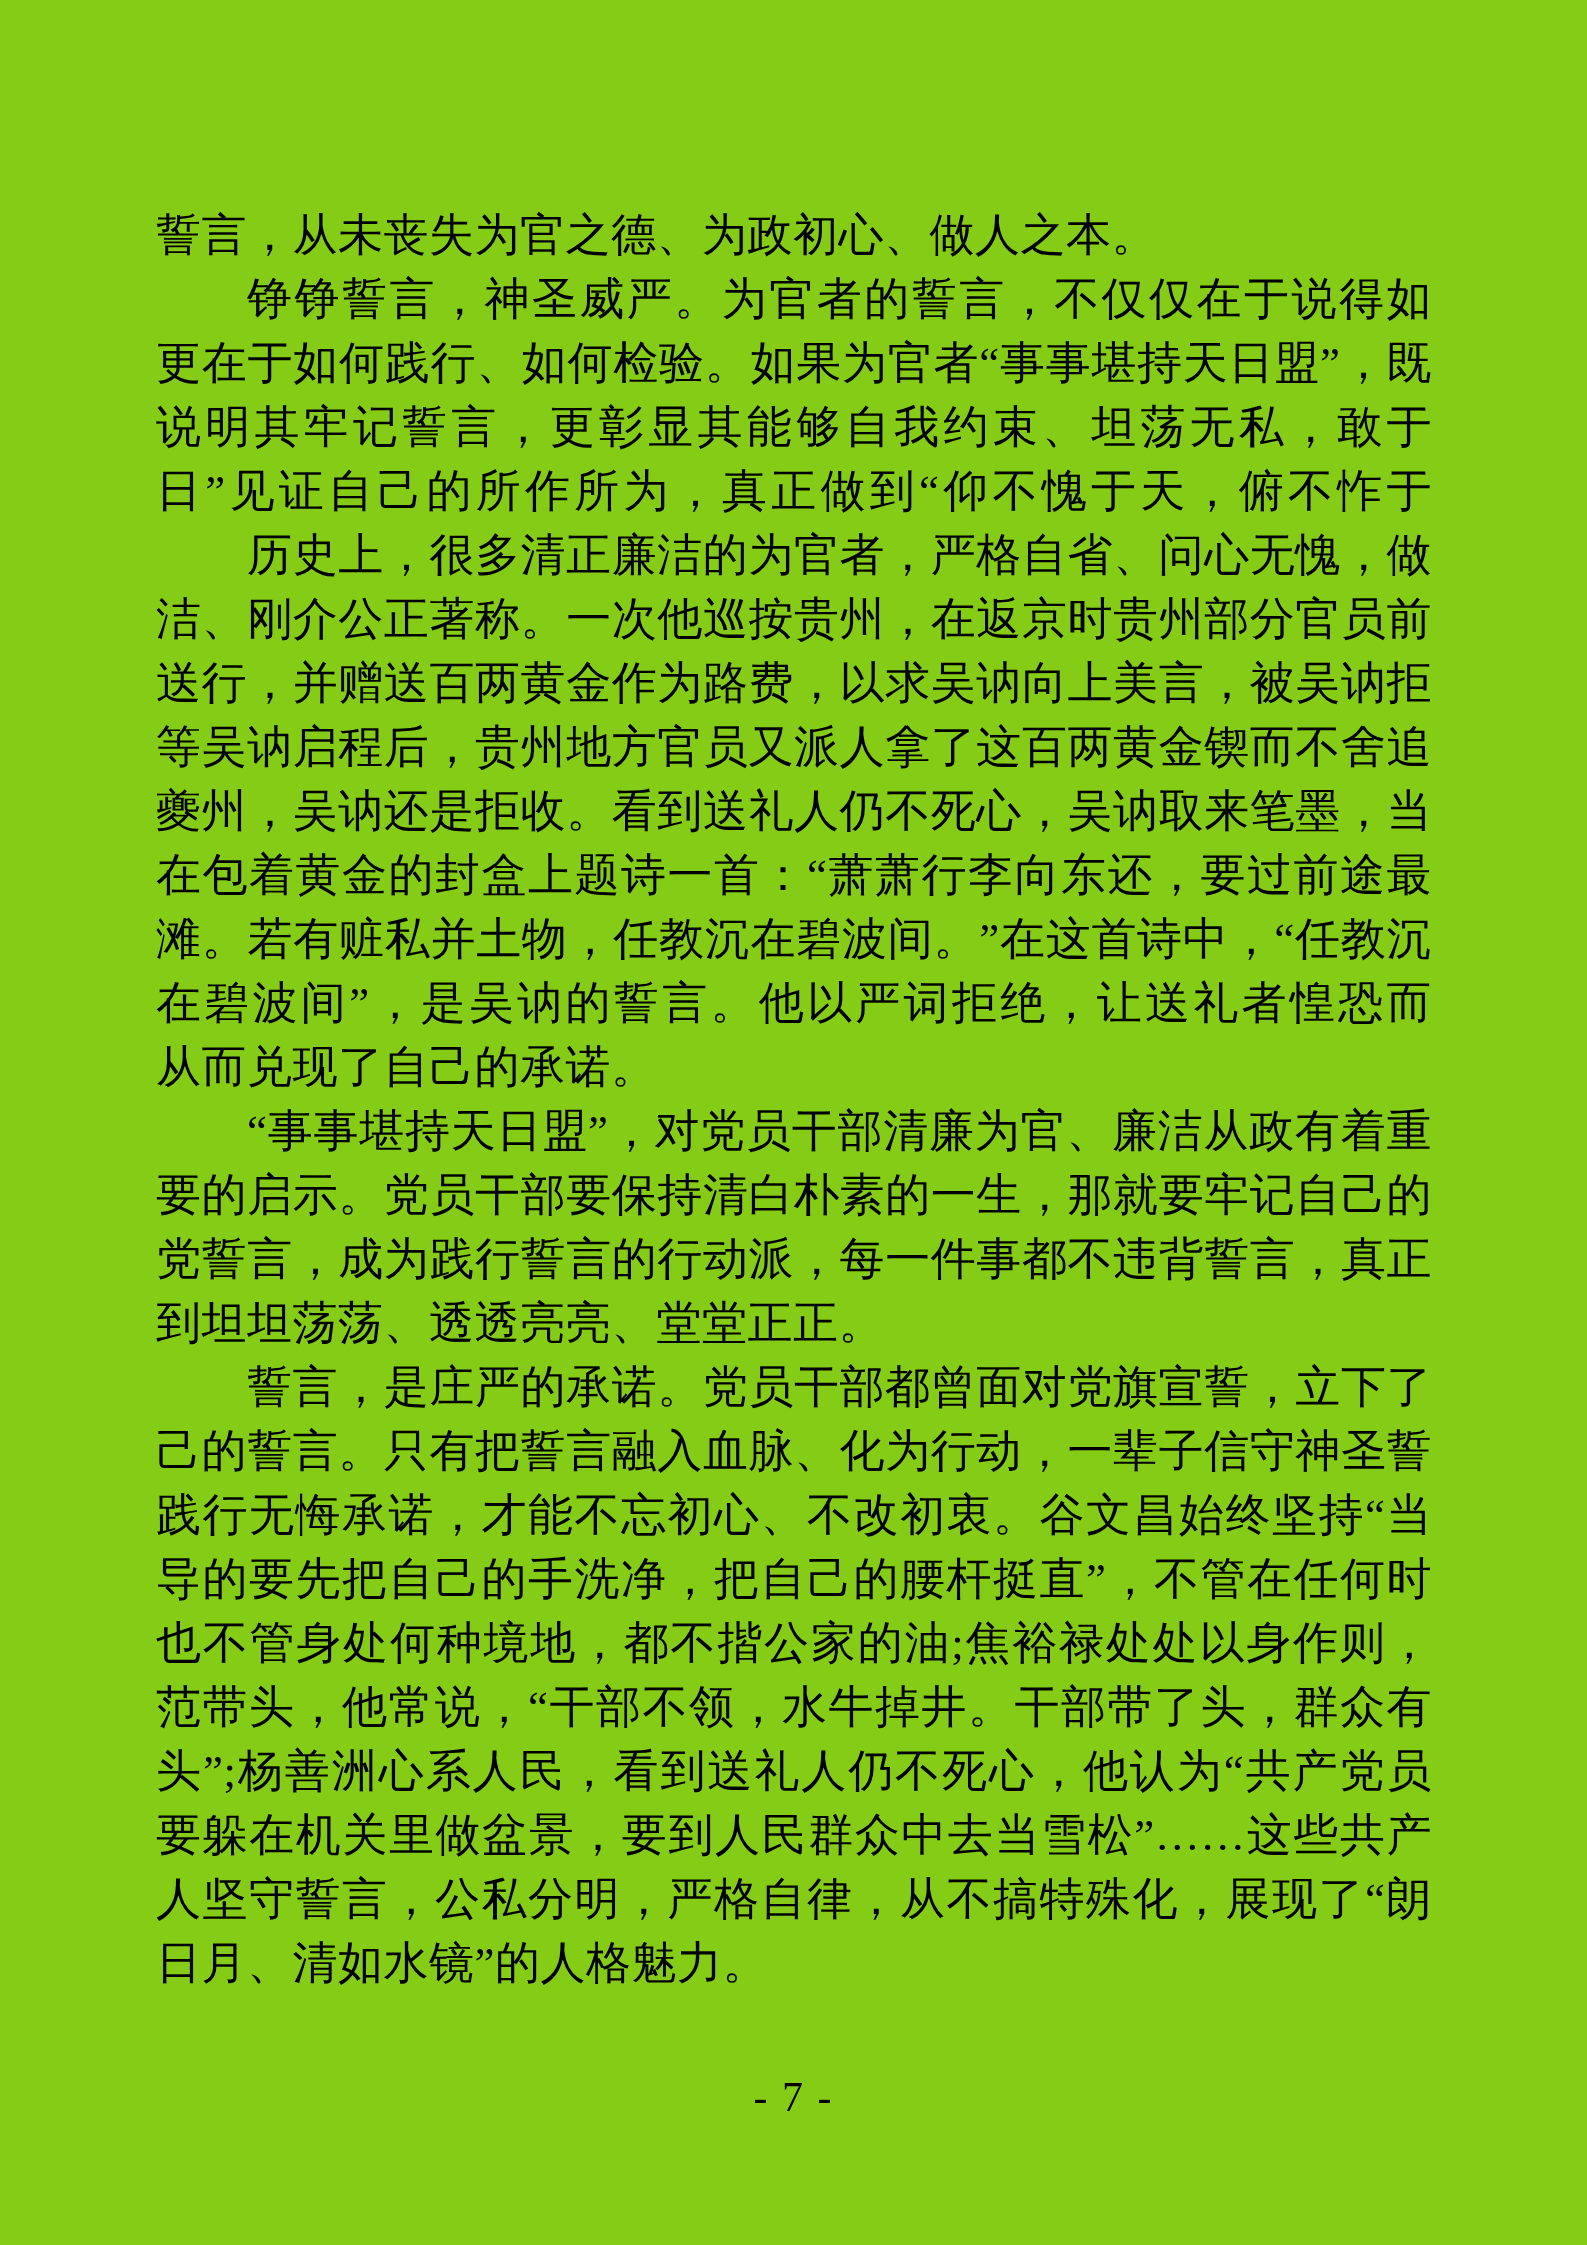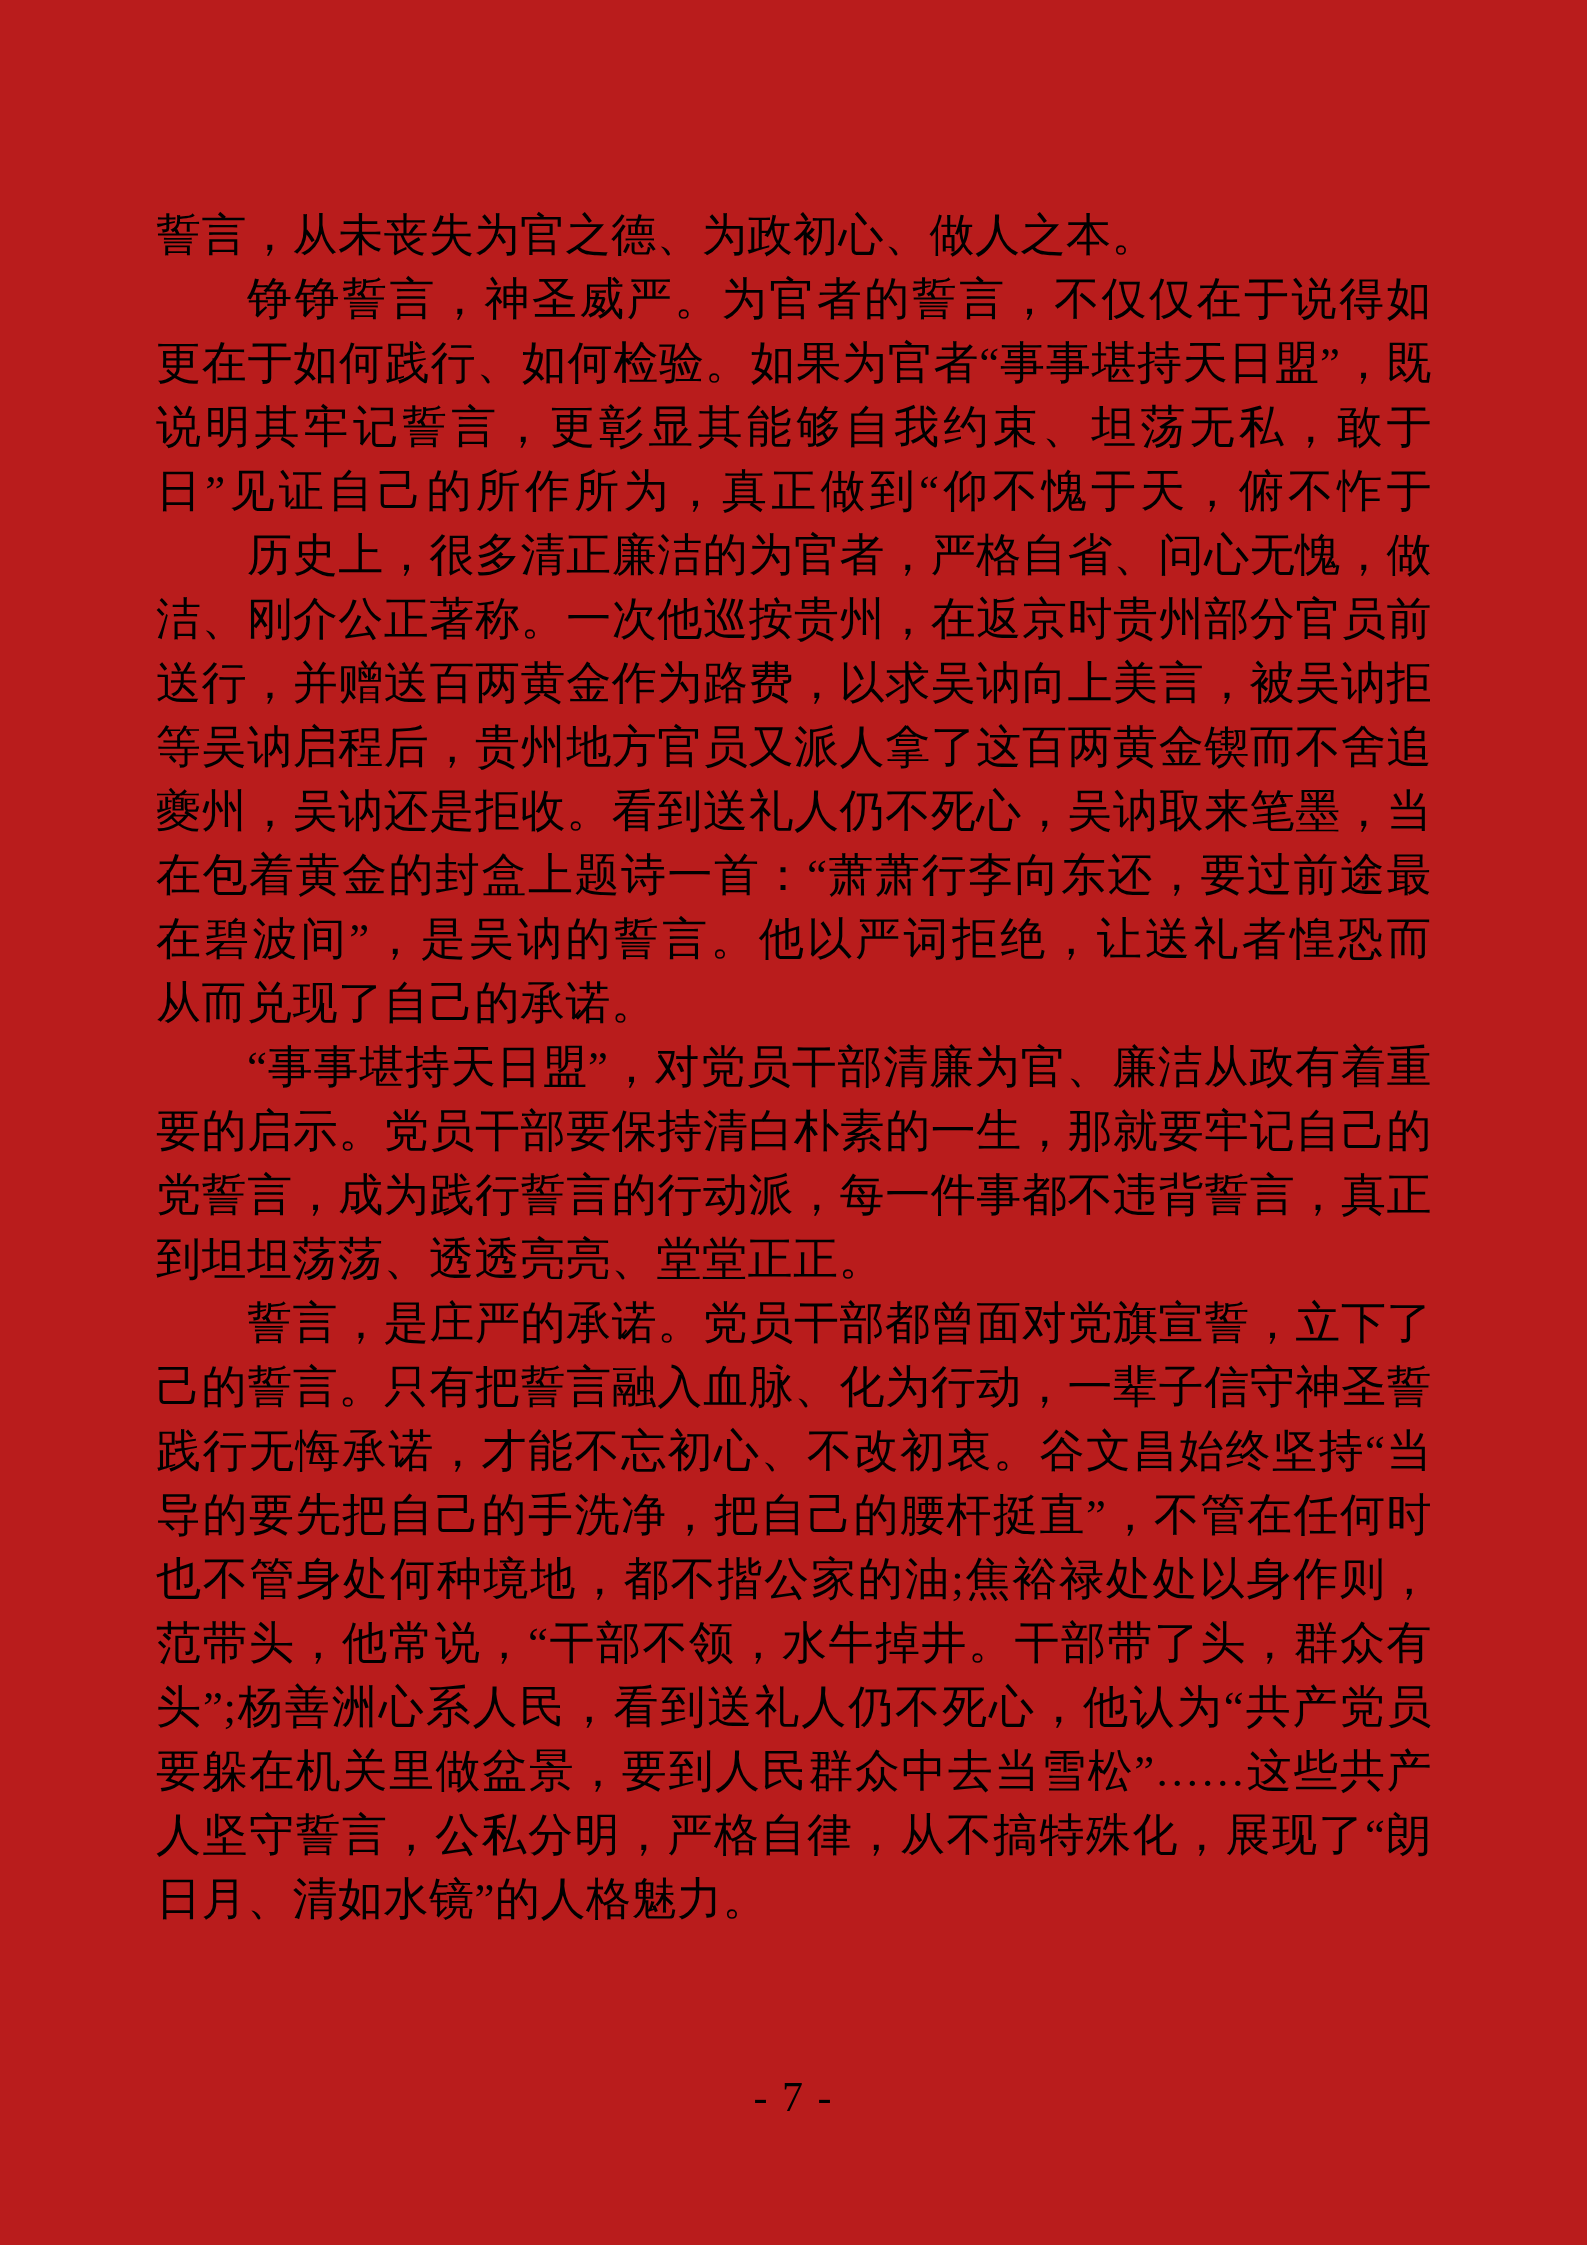--- a/index.html
+++ b/index.html
@@ -4,21 +4,21 @@
 <style>
   html, body {
     margin: 0;
     padding: 0;
     background: #ffffff;
   }
   .page {
     position: relative;
     width: 1587px;
     height: 2245px;
-    background: #b91c1c;
+    background: #84cc16;
     overflow: hidden;
     font-family: "Liberation Serif", serif;
     color: #000000;
   }
   .text-block {
     position: absolute;
     left: 156px;
     top: 203px;
     width: 1276px;
   }
@@ -58,20 +58,21 @@
     <div class="line indent">铮铮誓言，神圣威严。为官者的誓言，不仅仅在于说得如何，</div>
     <div class="line">更在于如何践行、如何检验。如果为官者“事事堪持天日盟”，既</div>
     <div class="line">说明其牢记誓言，更彰显其能够自我约束、坦荡无私，敢于让“天</div>
     <div class="line para-end">日”见证自己的所作所为，真正做到“仰不愧于天，俯不怍于人”。</div>
     <div class="line indent">历史上，很多清正廉洁的为官者，严格自省、问心无愧，做到</div>
     <div class="line">洁、刚介公正著称。一次他巡按贵州，在返京时贵州部分官员前来</div>
     <div class="line">送行，并赠送百两黄金作为路费，以求吴讷向上美言，被吴讷拒绝。</div>
     <div class="line">等吴讷启程后，贵州地方官员又派人拿了这百两黄金锲而不舍追到</div>
     <div class="line">夔州，吴讷还是拒收。看到送礼人仍不死心，吴讷取来笔墨，当场</div>
     <div class="line">在包着黄金的封盒上题诗一首：“萧萧行李向东还，要过前途最险</div>
+    <div class="line">滩。若有赃私并土物，任教沉在碧波间。”在这首诗中，“任教沉</div>
     <div class="line">在碧波间”，是吴讷的誓言。他以严词拒绝，让送礼者惶恐而归，</div>
     <div class="line para-end">从而兑现了自己的承诺。</div>
     <div class="line indent">“事事堪持天日盟”，对党员干部清廉为官、廉洁从政有着重</div>
     <div class="line">要的启示。党员干部要保持清白朴素的一生，那就要牢记自己的入</div>
     <div class="line">党誓言，成为践行誓言的行动派，每一件事都不违背誓言，真正做</div>
     <div class="line para-end">到坦坦荡荡、透透亮亮、堂堂正正。</div>
     <div class="line indent">誓言，是庄严的承诺。党员干部都曾面对党旗宣誓，立下了自</div>
     <div class="line">己的誓言。只有把誓言融入血脉、化为行动，一辈子信守神圣誓言、</div>
     <div class="line">践行无悔承诺，才能不忘初心、不改初衷。谷文昌始终坚持“当领</div>
     <div class="line">导的要先把自己的手洗净，把自己的腰杆挺直”，不管在任何时候，</div>

